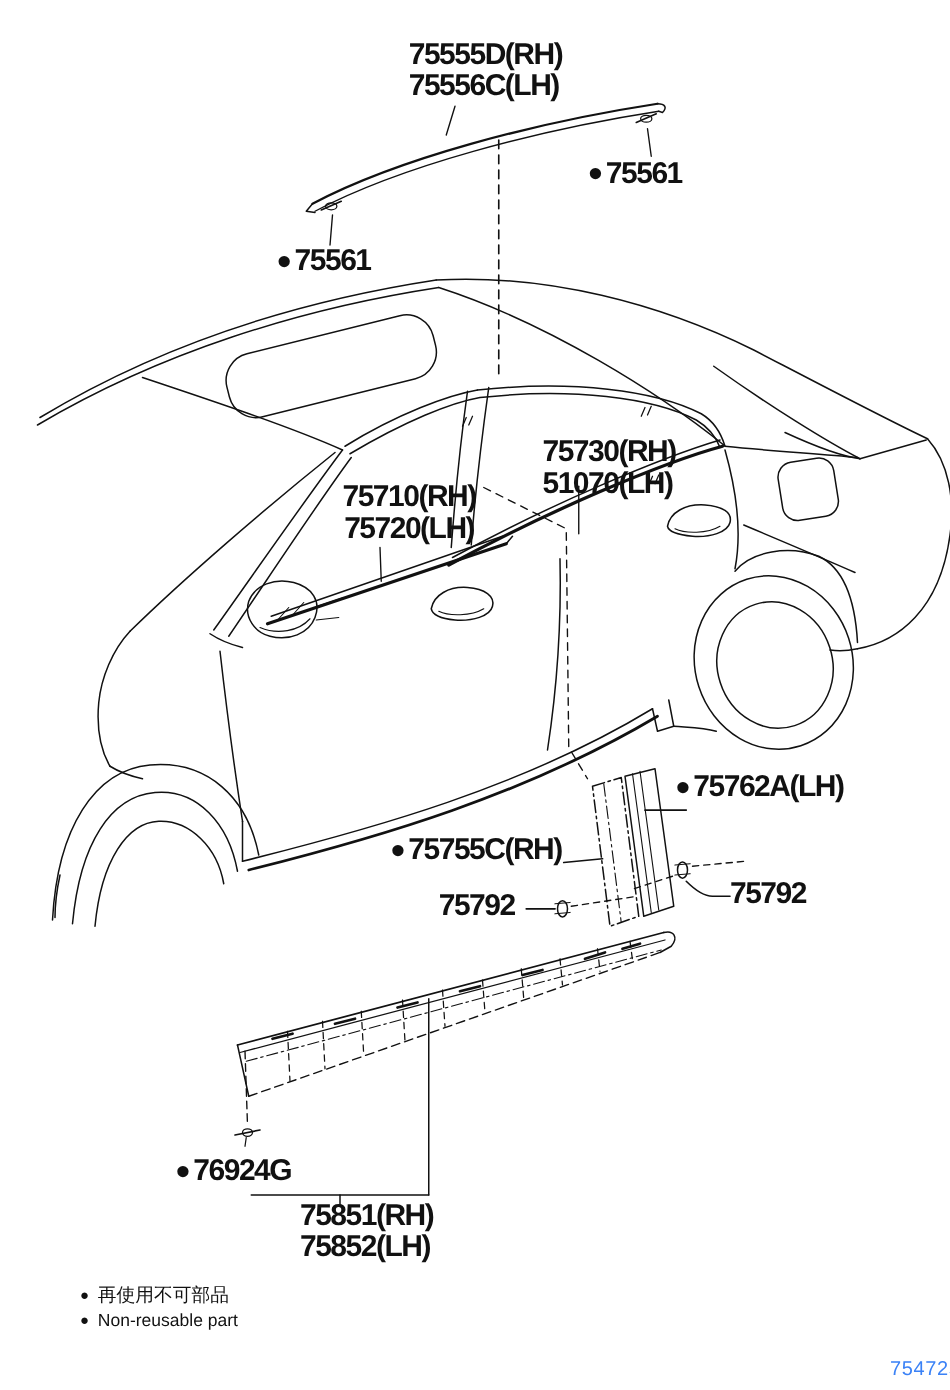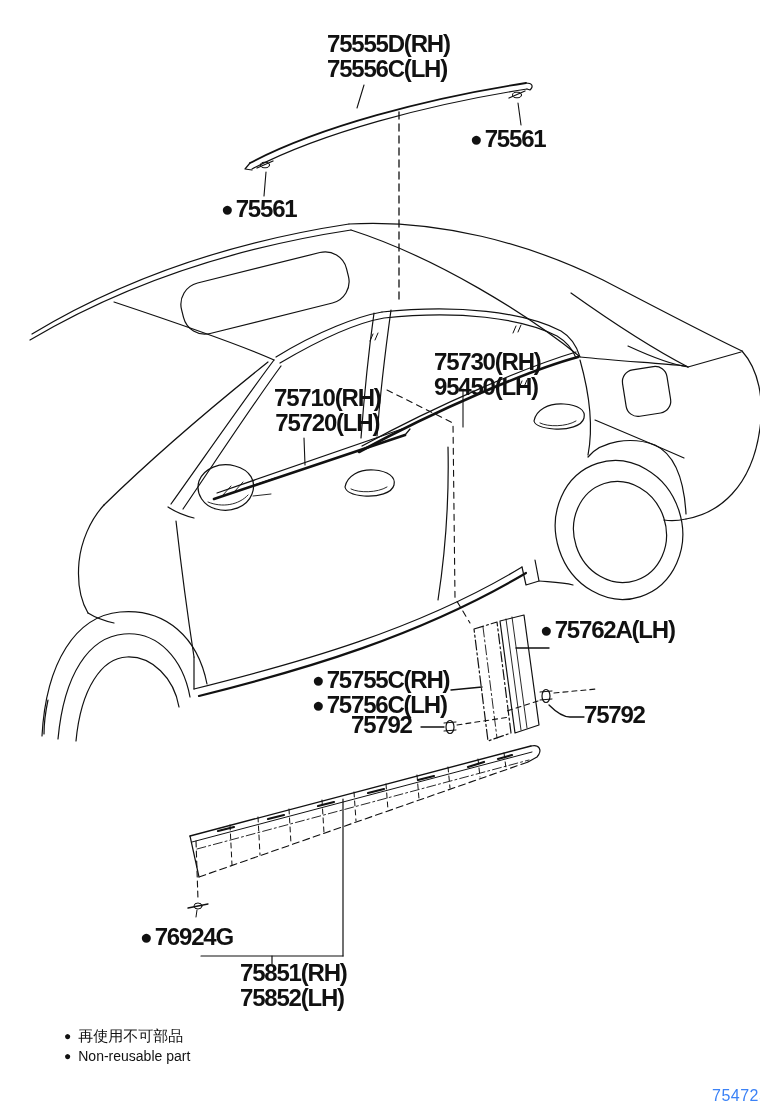--- a/index.html
+++ b/index.html
@@ -196,30 +196,29 @@
     <span class="mk">●</span><span>75561</span>
   </div>
 
   <div class="lbl" style="left:256px;top:385px;text-align:center;">
     <div>75710(RH)</div>
     <div>75720(LH)</div>
   </div>
 
   <div class="lbl" style="left:416px;top:349px;">
     <div>75730(RH)</div>
-    <div>95450(LH)</div>
+    <div>51070(LH)</div>
   </div>
 
   <div class="lbl" style="left:522px;top:617px;">
     <div><span class="mk">●</span><span>75762A(LH)</span></div>
   </div>
 
   <div class="lbl" style="left:294px;top:667px;">
     <div><span class="mk">●</span><span>75755C(RH)</span></div>
-    <div><span class="mk">●</span><span>75756C(LH)</span></div>
   </div>
 
   <div class="lbl" style="left:333px;top:712px;">
     <span>75792</span>
   </div>
 
   <div class="lbl" style="left:566px;top:702px;">
     <span>75792</span>
   </div>
 

